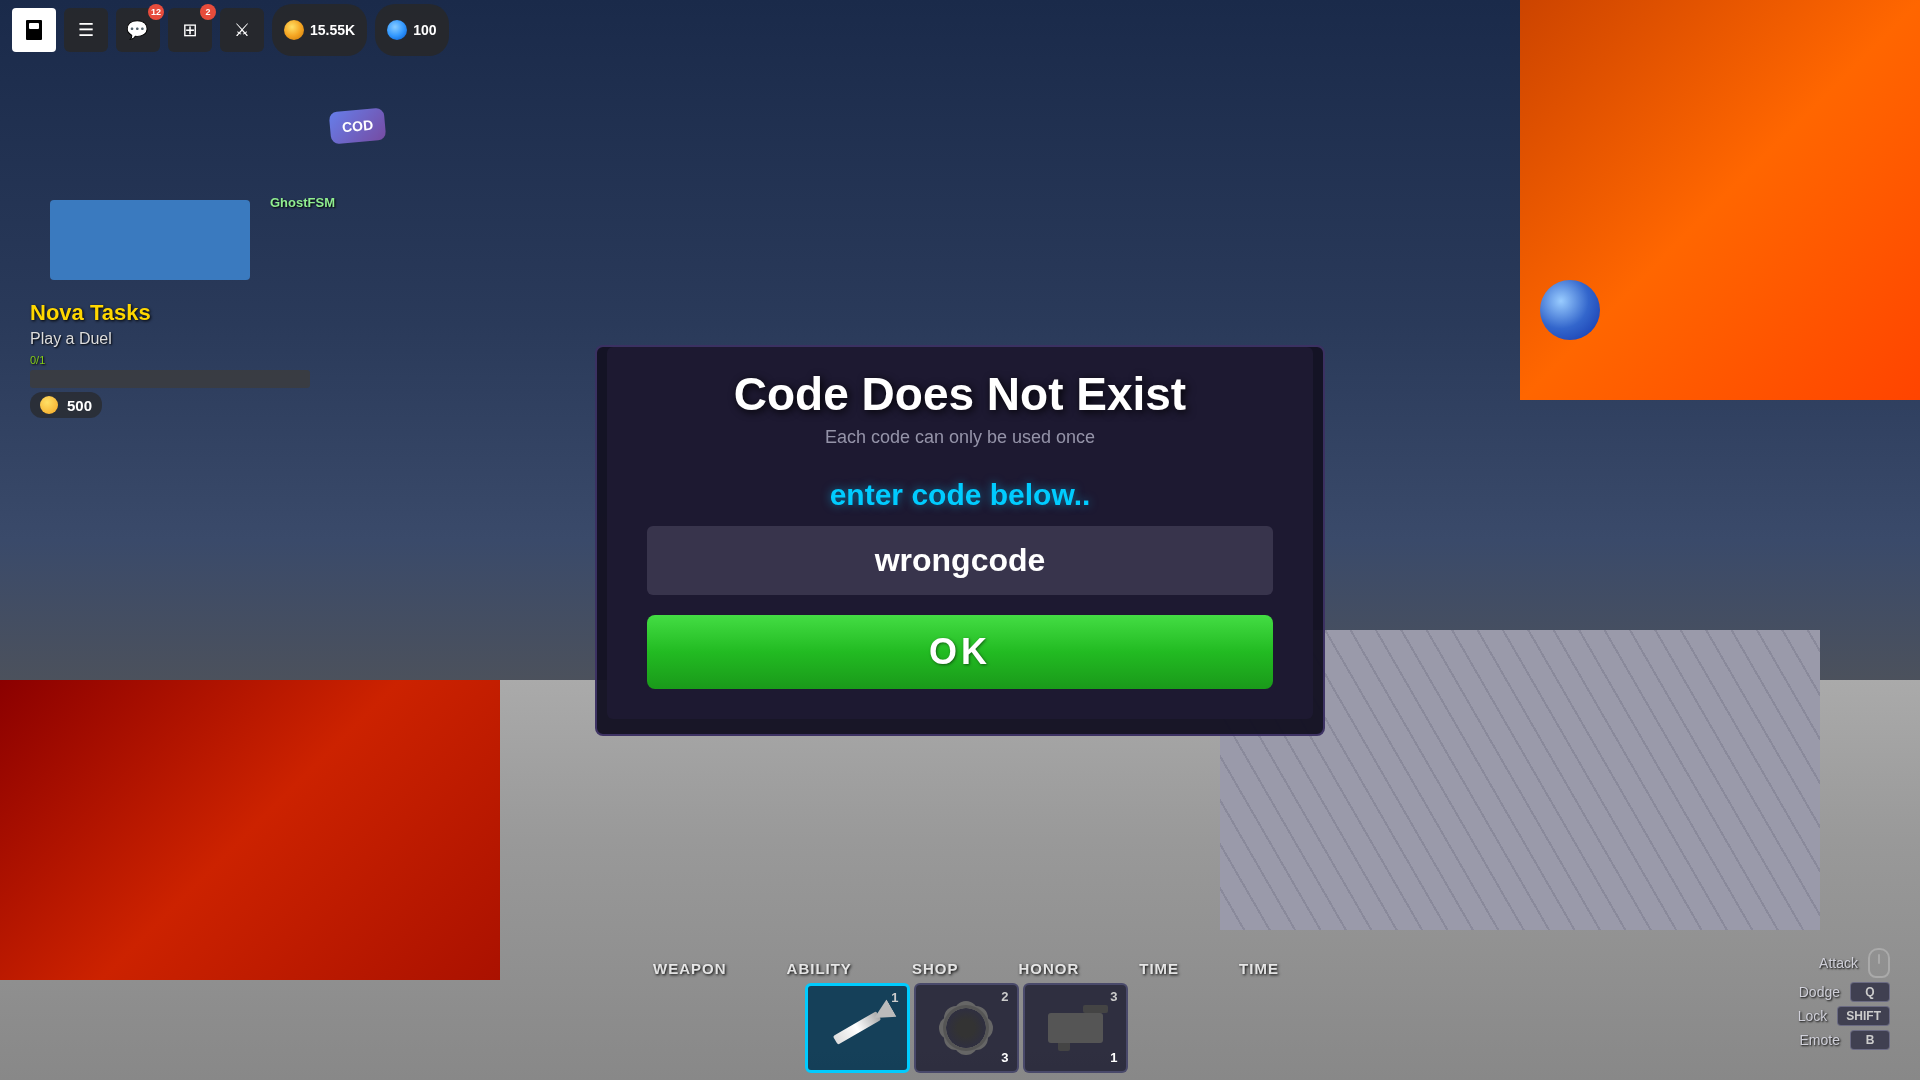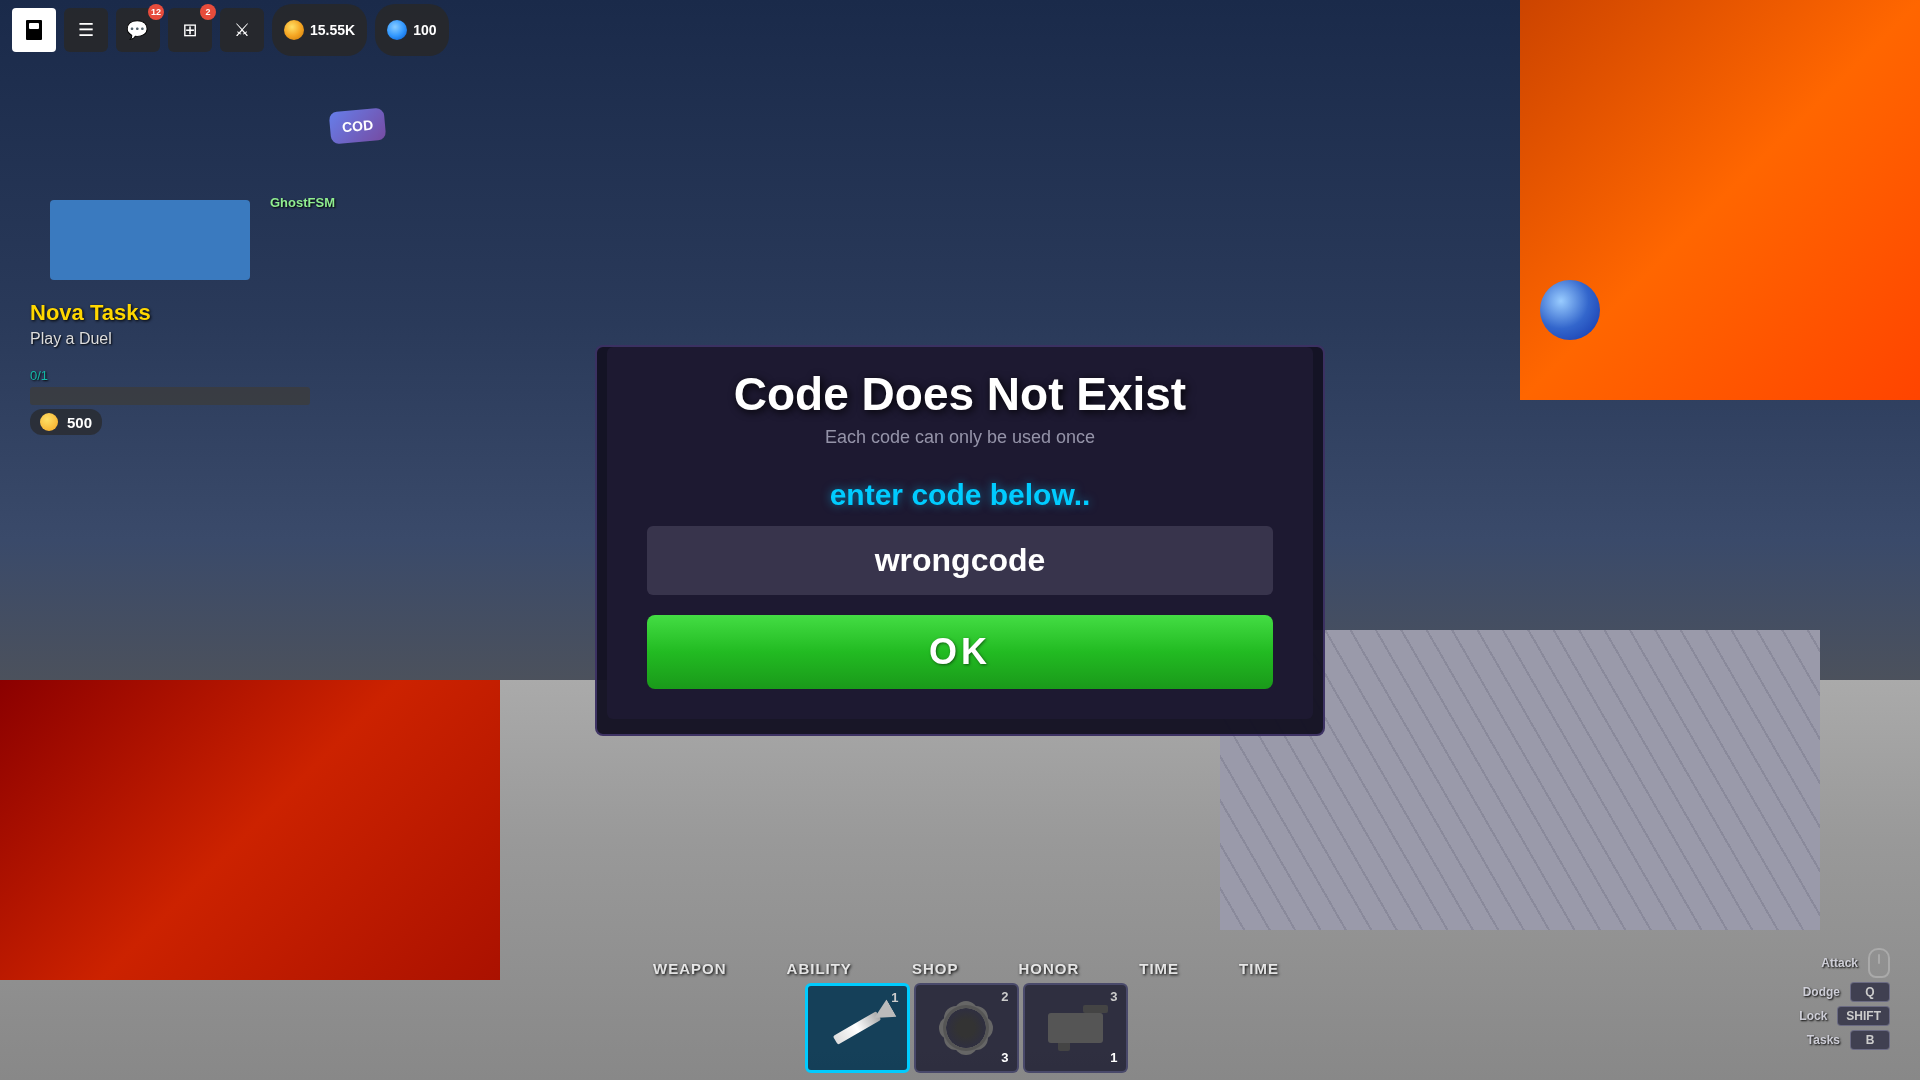--- a/index.html
+++ b/index.html
@@ -199,24 +199,23 @@
     }
 
     .task-progress-row {
       display: flex;
       justify-content: space-between;
       align-items: center;
       margin-bottom: 4px;
     }
 
     .task-counter {
-      font-size: 13px;
-      color: #14b8a6;
+      font-size: 11px;
+      color: #84cc16;
       text-shadow: 1px 1px 2px #000;
-      margin-top: 14px;
     }
 
     .task-progress-bar {
       width: 280px;
       height: 18px;
       background: rgba(60,60,60,0.8);
       border-radius: 3px;
       overflow: hidden;
       margin-bottom: 4px;
     }
@@ -559,22 +558,22 @@
       padding: 2px 8px;
       color: #ccc;
       font-size: 12px;
       font-weight: bold;
       min-width: 40px;
       text-align: center;
     }
 
     .key-action {
       color: rgba(220,220,230,0.9);
-      font-size: 12px;
-      font-weight: bold;
+      font-size: 14px;
+      font-weight: normal;
       text-shadow: 1px 1px 2px #000;
       min-width: 60px;
       text-align: right;
     }
 
     .mouse-icon {
       width: 22px;
       height: 30px;
       border: 2px solid #aaa;
       border-radius: 10px 10px 8px 8px;
@@ -713,16 +712,16 @@
   </div>
   <div class="keybind-row">
     <span class="key-action">Dodge</span>
     <div class="key-badge">Q</div>
   </div>
   <div class="keybind-row">
     <span class="key-action">Lock</span>
     <div class="key-badge">SHIFT</div>
   </div>
   <div class="keybind-row">
-    <span class="key-action">Tasks</span>
+    <span class="key-action">Emote</span>
     <div class="key-badge">B</div>
   </div>
 </div>
 
 </body></html>

